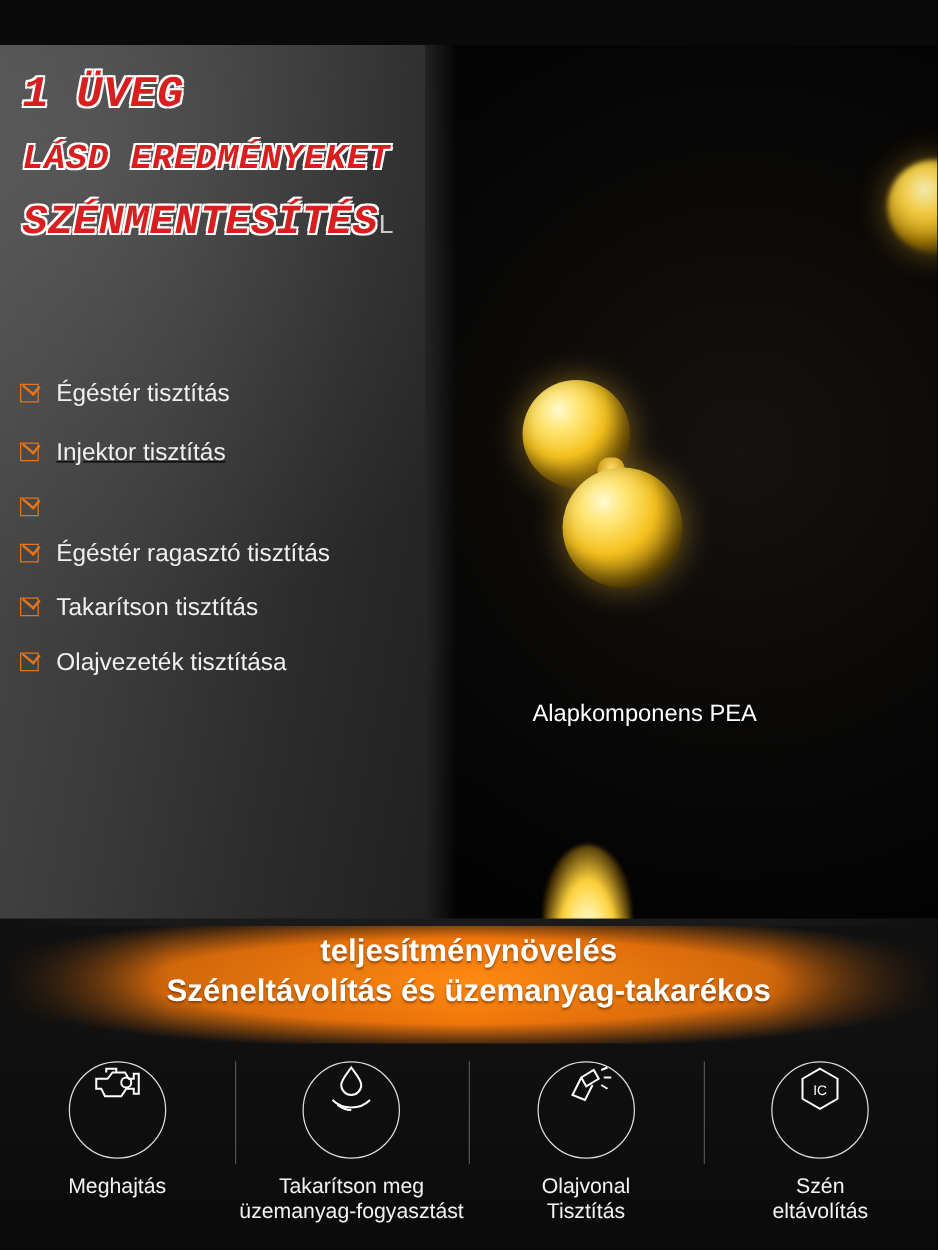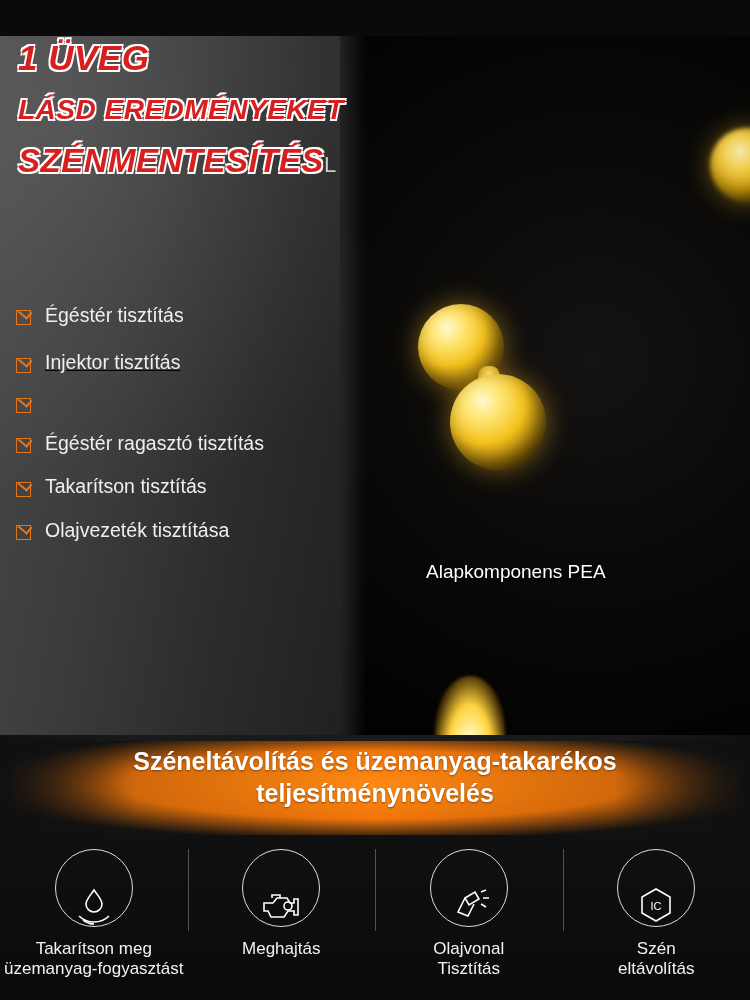--- a/index.html
+++ b/index.html
@@ -92,22 +92,23 @@
     left: 60px; top: 700px;
     width: 150px; height: 60px;
     background: radial-gradient(ellipse at 50% 50%, rgba(255,215,90,0.55), rgba(0,0,0,0) 70%);
     filter: blur(6px);
   }
 
   
   .headline {
     position: absolute;
     left: 18px;
-    top: 38px;
+    top: 56px;
     width: 320px;
+    font-family: Liberation Mono, monospace;
   }
   .headline .line {
     font-weight: bold;
     font-style: italic;
     font-size: 35px;
     letter-spacing: 0.5px;
     color: #d81f1f;
     text-shadow:
       -1.6px -1.6px 0 #ffffff,
        1.6px -1.6px 0 #ffffff,
@@ -130,21 +131,21 @@
 
   
   .checklist {
     position: absolute;
     left: 16px;
     top: 305px;
     width: 330px;
   }
   .check-item {
     display: flex;
-    align-items: center;
+    align-items: flex-start;
     margin-bottom: 22px;
   }
   .check-item .box {
     flex: 0 0 auto;
     width: 13px;
     height: 13px;
     border: 1.5px solid #e2761b;
     position: relative;
     margin-right: 14px;
     top: 2px;
@@ -230,21 +231,21 @@
     left: 0; top: 14px;
     width: 1px; height: 82px;
     background: rgba(255,255,255,0.28);
   }
   .feature .ring {
     width: 76px;
     height: 76px;
     border-radius: 50%;
     border: 1.5px solid rgba(255,255,255,0.85);
     display: flex;
-    align-items: flex-end;
+    align-items: flex-start;
     justify-content: center;
   }
   .feature .ring svg { display: block; }
   .feature .flabel {
     margin-top: 12px;
     color: #f2f2f2;
     font-size: 17px;
     line-height: 1.15;
     text-align: center;
     white-space: pre-line;
@@ -296,52 +297,52 @@
       <span class="txt">Takarítson tisztítás</span>
     </div>
     <div class="check-item">
       <span class="box"></span>
       <span class="txt">Olajvezeték tisztítása</span>
     </div>
   </div>
 
   <div class="banner">
     <div class="banner-text">
+      <div>teljesítménynövelés</div>
       <div>Széneltávolítás és üzemanyag-takarékos</div>
-      <div>teljesítménynövelés</div>
     </div>
   </div>
 
   <div class="features">
+
+    <div class="feature">
+      <span class="ring">
+        <svg width="46" height="36" viewBox="0 0 46 36" fill="none" stroke="#ffffff" stroke-width="1.6">
+          <path d="M6 13h9l4-5h10l3 5h4v-4h4v16h-4v-4h-6l-4 6H13l-3-6H6z"></path>
+          <circle cx="30" cy="16" r="4"></circle>
+          <path d="M14 8v-3h8v3"></path>
+        </svg>
+      </span>
+      <span class="flabel">Meghajtás</span>
+    </div>
 
     <div class="feature">
       <span class="ring">
         <svg width="44" height="40" viewBox="0 0 44 40" fill="none" stroke="#ffffff" stroke-width="1.6">
           <path d="M22 4c5 7 8 10 8 14a8 8 0 0 1-16 0c0-4 3-7 8-14z"></path>
           <path d="M7 30c4 4 9 6 15 6s11-2 15-6"></path>
           <path d="M11 34c4 3 7 4 11 4"></path>
         </svg>
       </span>
       <span class="flabel">Takarítson meg
 üzemanyag-fogyasztást</span>
     </div>
 
     <div class="feature">
       <span class="ring">
-        <svg width="46" height="36" viewBox="0 0 46 36" fill="none" stroke="#ffffff" stroke-width="1.6">
-          <path d="M6 13h9l4-5h10l3 5h4v-4h4v16h-4v-4h-6l-4 6H13l-3-6H6z"></path>
-          <circle cx="30" cy="16" r="4"></circle>
-          <path d="M14 8v-3h8v3"></path>
-        </svg>
-      </span>
-      <span class="flabel">Meghajtás</span>
-    </div>
-
-    <div class="feature">
-      <span class="ring">
         <svg width="44" height="40" viewBox="0 0 44 40" fill="none" stroke="#ffffff" stroke-width="1.6">
           <path d="M18 12l10-6 4 7-10 6z"></path>
           <path d="M18 12l-7 14 10 4 6-12"></path>
           <path d="M34 6l5-2M36 12l6 0M34 18l5 3"></path>
         </svg>
       </span>
       <span class="flabel">Olajvonal
 Tisztítás</span>
     </div>
 

